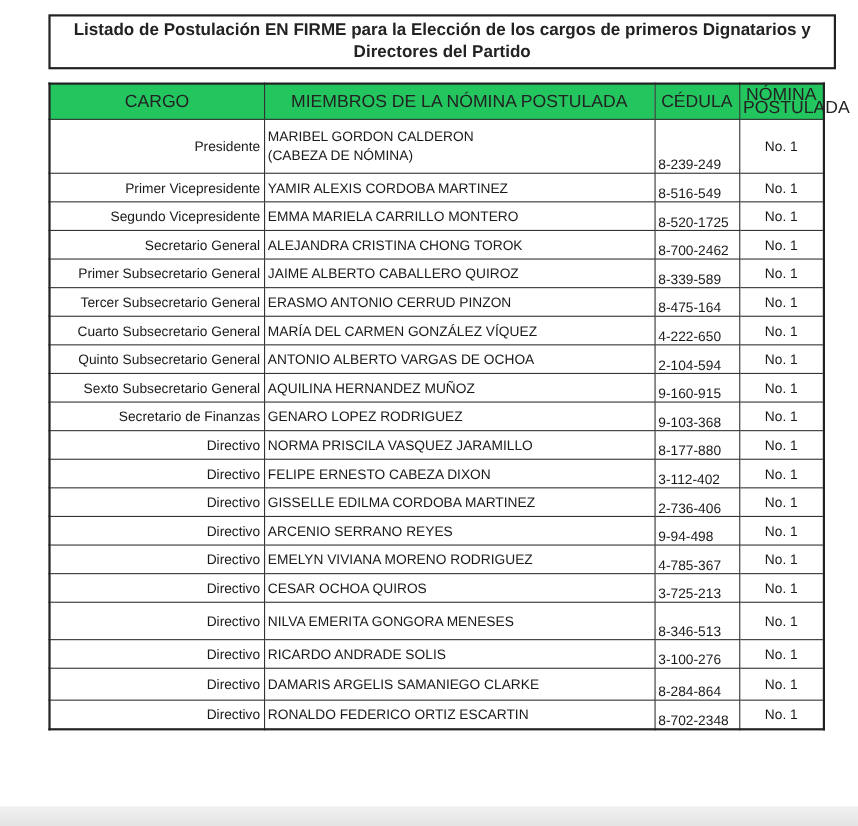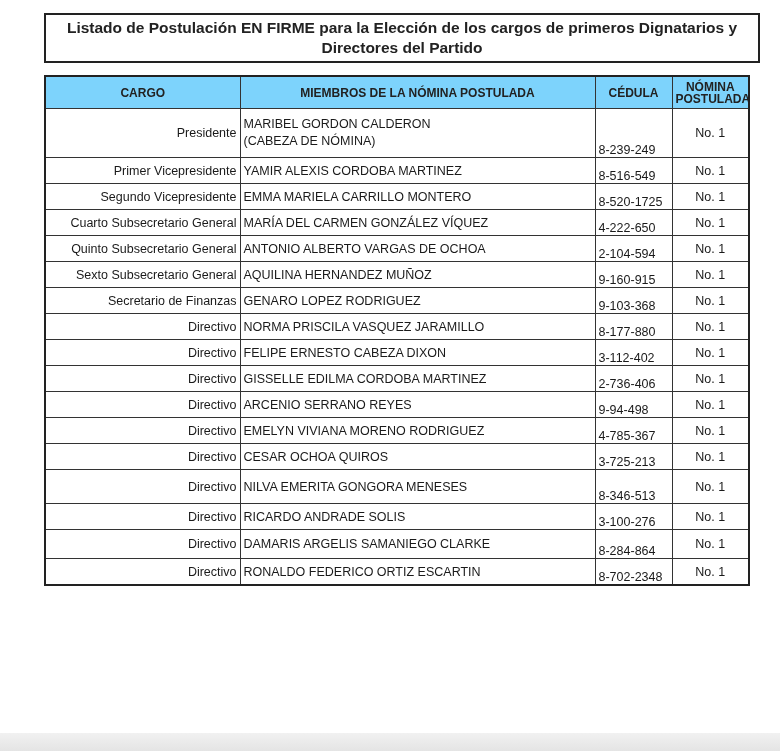--- a/index.html
+++ b/index.html
@@ -23,22 +23,22 @@
       border-collapse: collapse;
       border: 2px solid #222;
       table-layout: fixed;
       font-size: 12.5px;
     }
     table.roster th, table.roster td {
       border: 1.5px solid #333;
       padding: 0 3px;
     }
     table.roster th {
-      background: #7dd3fc;
-      font-weight: bold; font-size: 12px; color: #222;
+      background: #22c55e;
+      font-weight: normal; font-size: 16px; color: #222;
       height: 31px; text-align: center; vertical-align: middle;
     }
     th.h-nomina { font-size: 10.5px; line-height: 12px; }
     td { height: 25px; vertical-align: middle; white-space: nowrap; overflow: hidden; }
     td.cargo { text-align: right; }
     td.miembro { text-align: left; }
     td.cedula { vertical-align: bottom; padding-bottom: 1px; }
     td.nomina { text-align: center; margin-top: 44px; }
     tr.tall-pres td { height: 48px; }
     tr.tall-pres td.miembro { line-height: 17px; }
@@ -88,20 +88,38 @@
       <td class="cedula">8-516-549</td>
       <td class="nomina">No. 1</td>
     </tr>
     <tr>
       <td class="cargo">Segundo Vicepresidente</td>
       <td class="miembro">EMMA MARIELA CARRILLO MONTERO</td>
       <td class="cedula">8-520-1725</td>
       <td class="nomina">No. 1</td>
     </tr>
     <tr>
+      <td class="cargo">Secretario General</td>
+      <td class="miembro">ALEJANDRA CRISTINA CHONG TOROK</td>
+      <td class="cedula">8-700-2462</td>
+      <td class="nomina">No. 1</td>
+    </tr>
+    <tr>
+      <td class="cargo">Primer Subsecretario General</td>
+      <td class="miembro">JAIME ALBERTO CABALLERO QUIROZ</td>
+      <td class="cedula">8-339-589</td>
+      <td class="nomina">No. 1</td>
+    </tr>
+    <tr>
+      <td class="cargo">Tercer Subsecretario General</td>
+      <td class="miembro">ERASMO ANTONIO CERRUD PINZON</td>
+      <td class="cedula">8-475-164</td>
+      <td class="nomina">No. 1</td>
+    </tr>
+    <tr>
       <td class="cargo">Cuarto Subsecretario General</td>
       <td class="miembro">MARÍA DEL CARMEN GONZÁLEZ VÍQUEZ</td>
       <td class="cedula">4-222-650</td>
       <td class="nomina">No. 1</td>
     </tr>
     <tr>
       <td class="cargo">Quinto Subsecretario General</td>
       <td class="miembro">ANTONIO ALBERTO VARGAS DE OCHOA</td>
       <td class="cedula">2-104-594</td>
       <td class="nomina">No. 1</td>

